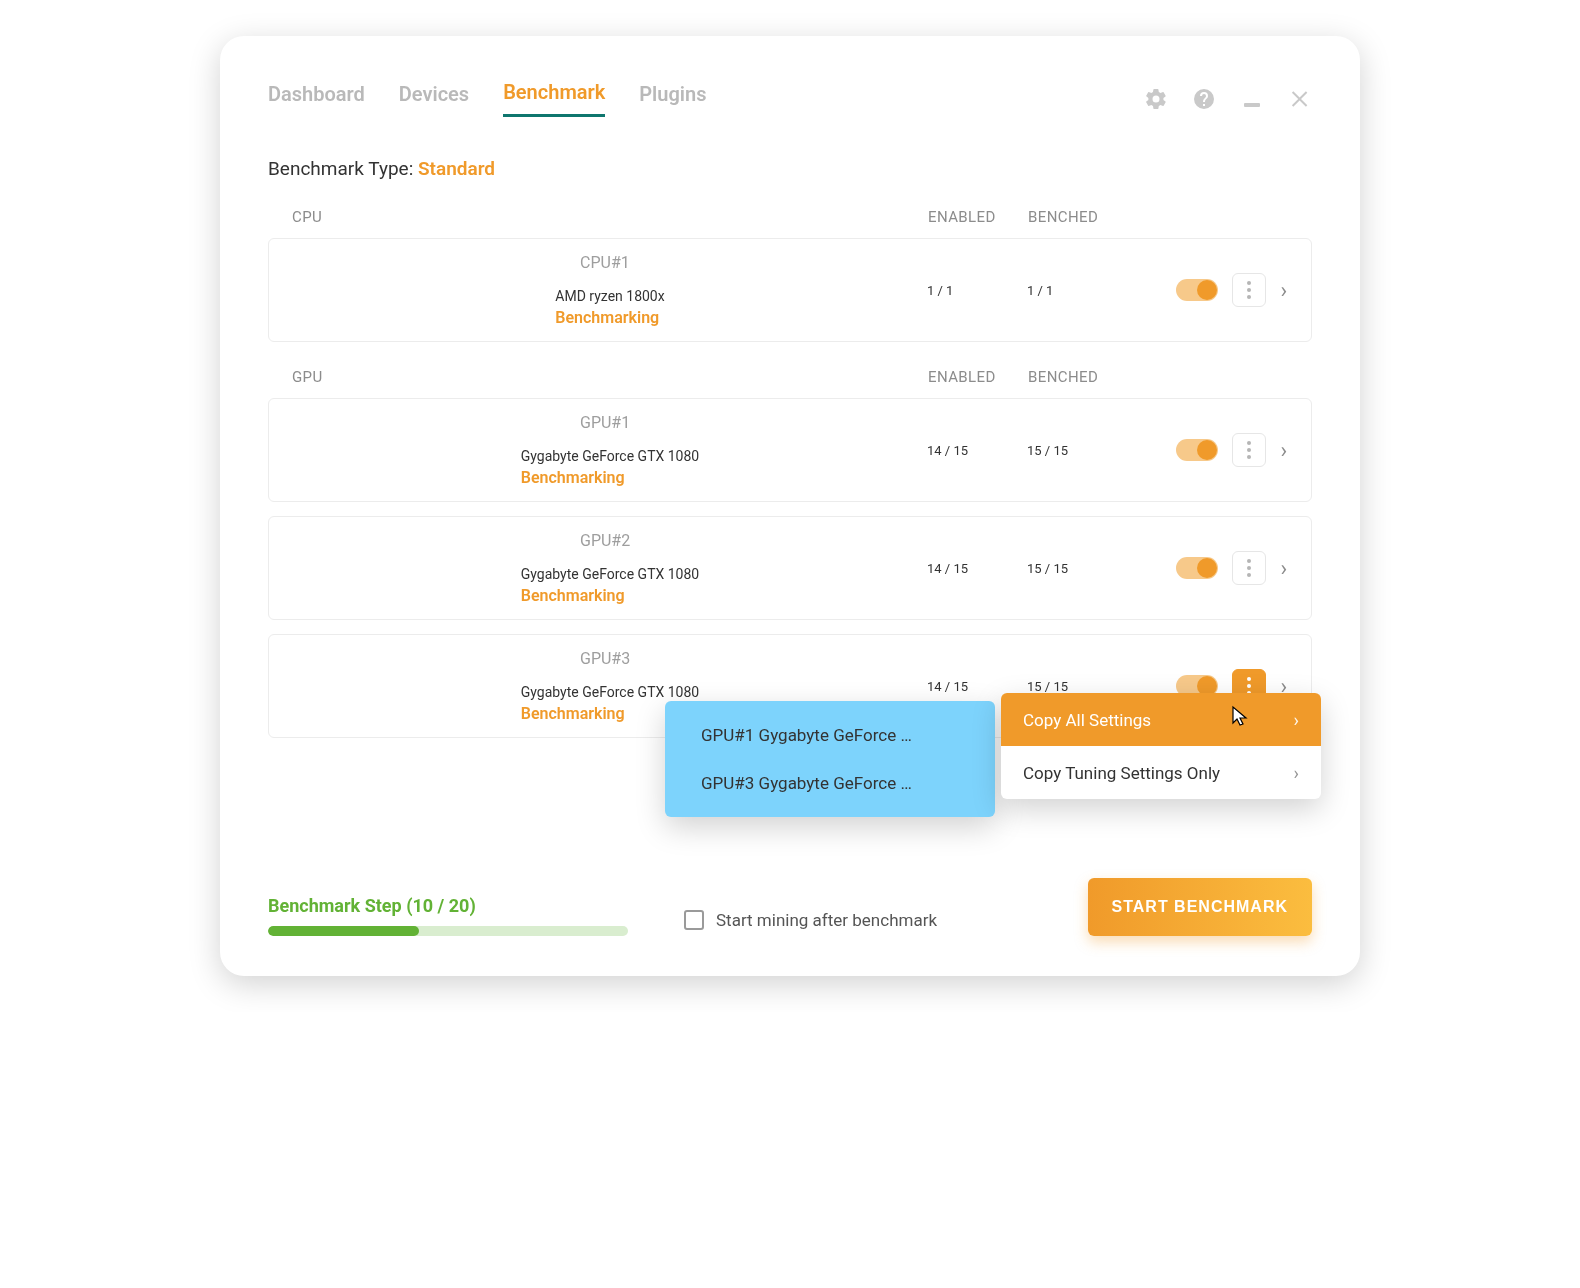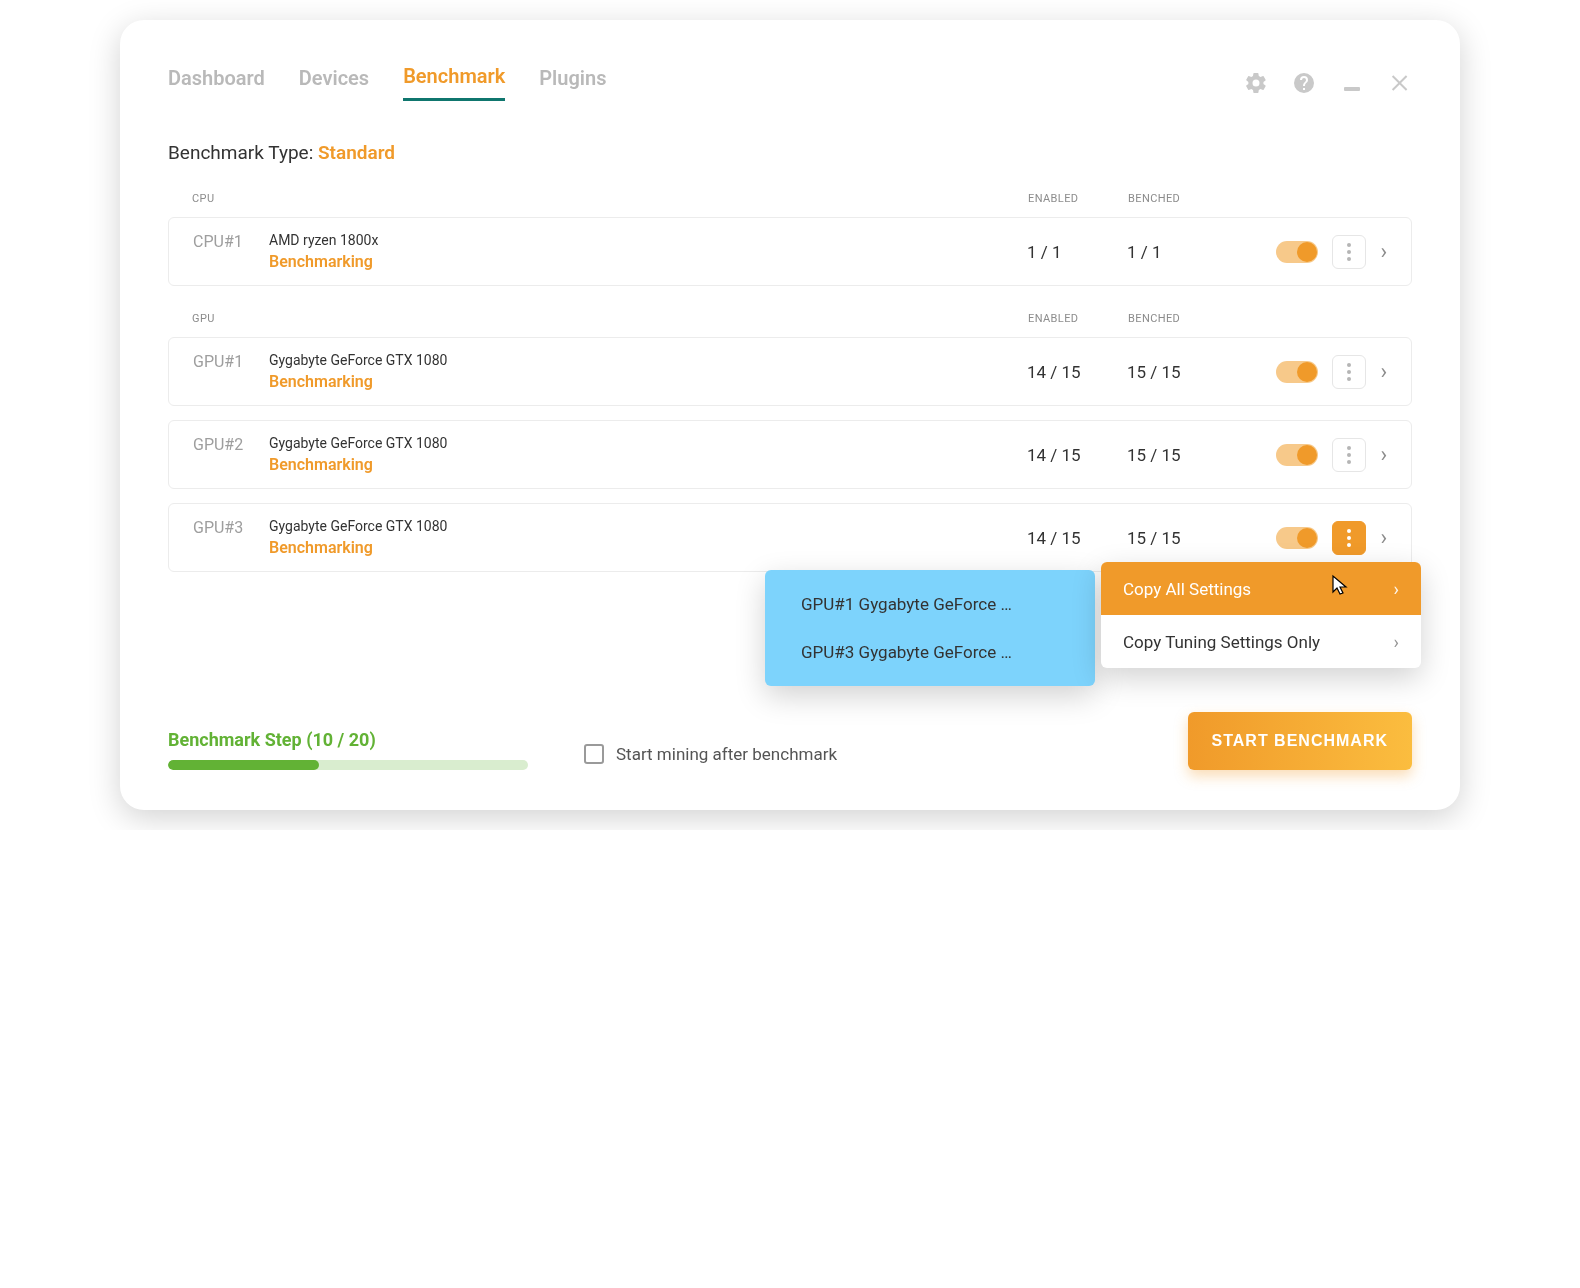--- a/index.html
+++ b/index.html
@@ -2,22 +2,22 @@
 <html><head>
 <meta charset="utf-8">
 <style>
   * { box-sizing: border-box; margin: 0; padding: 0; }
   body {
     font-family: -apple-system, BlinkMacSystemFont, "Segoe UI", Roboto, Arial, sans-serif;
     background: #fff;
     padding: 20px;
   }
   .window {
-    width: 1340px;
-    margin: 0 auto;
+    width: 1140px;
+    margin: 16px auto;
     background: #fff;
     border-radius: 24px;
     box-shadow: 0 8px 32px rgba(0,0,0,0.18);
     padding: 44px 48px 40px 48px;
     position: relative;
   }
   
   .nav {
     display: flex;
     align-items: center;
@@ -48,40 +48,40 @@
   
   .bench-type { font-size: 19px; color: #333; margin-bottom: 28px; }
   .bench-type .value { color: #f09a2a; font-weight: 600; }
 
   
   .section { margin-bottom: 26px; }
   .section-header {
     display: grid;
     grid-template-columns: 1fr 100px 100px 160px;
     padding: 0 24px 12px 24px;
-    font-size: 11px;
+    font-size: 15px;
     color: #8c8c8c;
     letter-spacing: 0.4px;
   }
   .device-row {
     display: grid;
     grid-template-columns: 1fr 100px 100px 160px;
     align-items: center;
     border: 1px solid #ececec;
     border-radius: 6px;
     padding: 14px 24px;
     margin-bottom: 14px;
     background: #fff;
     position: relative;
   }
-  .device-main { display: flex; gap: 16px; align-items:flex-start; }
+  .device-main { display: flex; gap: 16px; align-items:center;flex-direction:column; }
   .device-id { color: #9e9e9e; font-size: 16px; min-width:60px;}
   .device-info .name { color: #333; font-size: 14px; margin-bottom: 4px; }
   .device-info .status { color: #f09a2a; font-weight: 600; font-size: 16px; }
-  .val { color: #333; font-size: 17px; text-align:left;}
+  .val { color: #333; font-size: 13px; text-align:left;}
   .actions { display: flex; align-items: center; gap: 14px; justify-content:flex-end;}
   
   .toggle {
     width: 42px; height: 22px; border-radius: 11px; background: #f7c98a; position: relative; cursor:pointer;
   }
   .toggle::after {
     content:""; position:absolute; right:1px; top:1px; width:20px; height:20px; border-radius:50%;
     background:#f09a2a;
   }
   .kebab {

